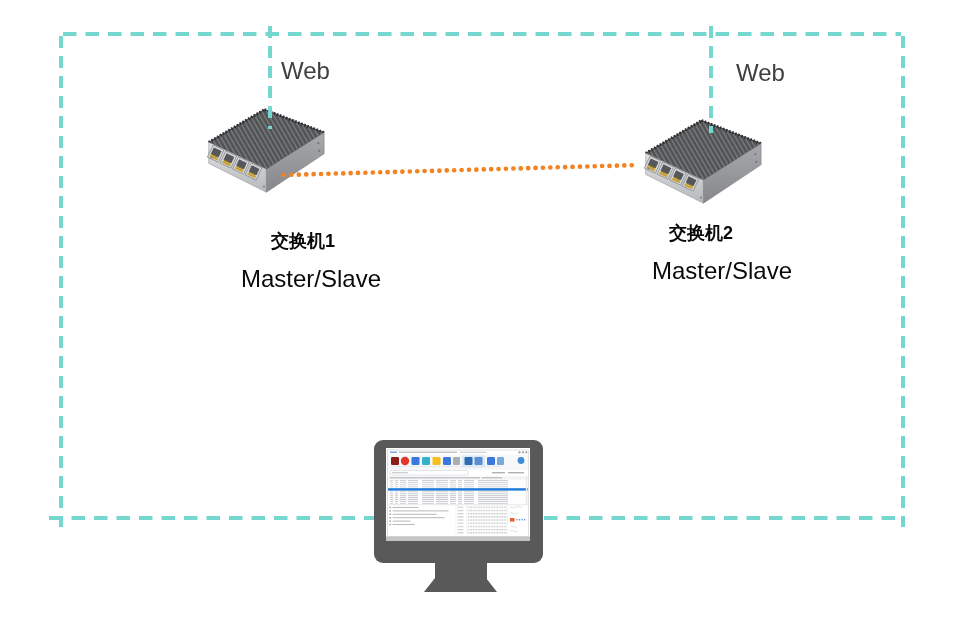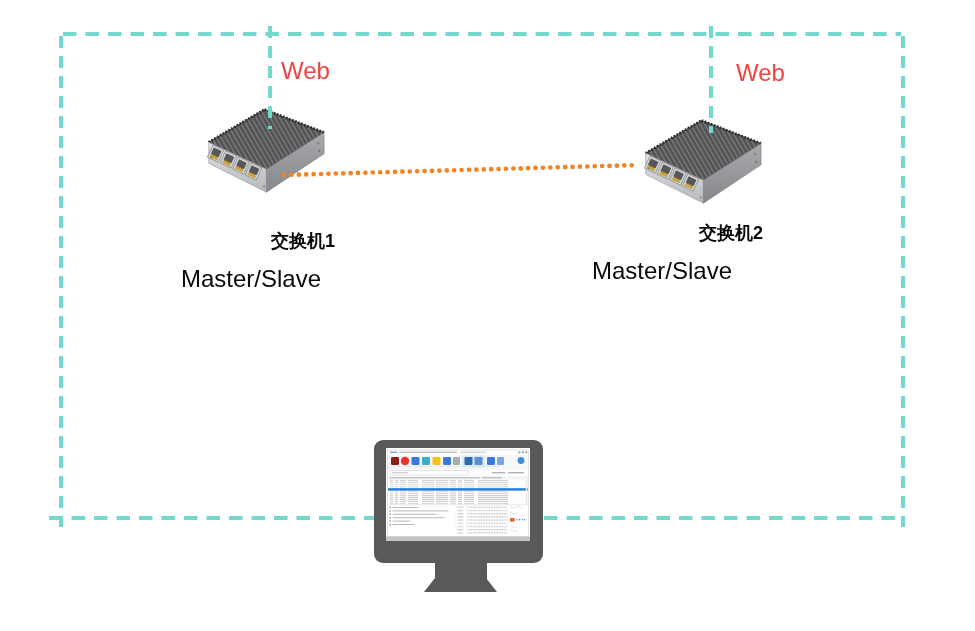--- a/index.html
+++ b/index.html
@@ -2,23 +2,23 @@
 <html><head>
 <meta charset="utf-8">
 <style>
   html,body{margin:0;padding:0;background:#ffffff;}
   .canvas{
     position:relative;width:975px;height:631px;background:#ffffff;overflow:hidden;
     font-family:"Liberation Sans", sans-serif;color:#111111;
   }
   .layer{position:absolute;left:0;top:0;width:975px;height:631px;pointer-events:none;}
   .lbl{position:absolute;white-space:nowrap;}
-  .web-label{font-size:24px;color:#ef4444;}
+  .web-label{font-size:24px;color:#404040;}
   .dev-title{font-size:18px;font-weight:bold;text-align:center;color:#0a0a0a;}
-  .dev-sub{font-size:24px;text-align:left;color:#0a0a0a;}
+  .dev-sub{font-size:24px;text-align:right;color:#0a0a0a;}
   .switch-svg{position:absolute;width:135px;height:100px;}
   
   .monitor-bezel{position:absolute;left:374px;top:440px;width:169px;height:123px;
     background:#595959;border-radius:9px;}
   .monitor-screen{position:absolute;left:386px;top:448px;width:144px;height:93px;background:#ffffff;}
   .monitor-screen svg{display:block;width:144px;height:93px;}
   .monitor-neck{position:absolute;left:435px;top:561px;width:52px;height:19px;background:#595959;}
   .monitor-foot{position:absolute;left:424px;top:578px;width:73px;height:14px;background:#595959;
     clip-path:polygon(15% 0%,85% 0%,100% 100%,0% 100%);}
   .hiddefs{position:absolute;width:0;height:0;overflow:hidden;}
@@ -82,21 +82,21 @@
     <path d="M711 26 V133" stroke="#74D8CF" stroke-width="4" stroke-dasharray="12 8" fill="none"></path>
     <path d="M284 175 L639 165" stroke="#F28322" stroke-width="4.6" stroke-dasharray="0.1 7.3" stroke-linecap="round" fill="none"></path>
   </svg>
 
   <div class="lbl web-label" style="left:281px;top:57px">Web</div>
   <div class="lbl web-label" style="left:736px;top:59px">Web</div>
 
   <div class="lbl dev-title" style="left:228px;top:229px;width:150px">交换机1</div>
   <div class="lbl dev-sub" style="left:181px;top:265px;width:200px">Master/Slave</div>
 
-  <div class="lbl dev-title" style="left:656px;top:221px;width:150px">交换机2</div>
+  <div class="lbl dev-title" style="left:626px;top:221px;width:150px">交换机2</div>
   <div class="lbl dev-sub" style="left:592px;top:257px;width:200px">Master/Slave</div>
 
   <div class="monitor-bezel"></div>
   <div class="monitor-neck"></div>
   <div class="monitor-foot"></div>
   <div class="monitor-screen">
     <svg viewBox="0 0 144 93">
       <defs>
         <pattern id="rowp" x="3" y="31.6" width="200" height="2.1" patternUnits="userSpaceOnUse">
           <rect x="1" y="0.55" width="3" height="0.9" fill="#c6c8cb"></rect>

